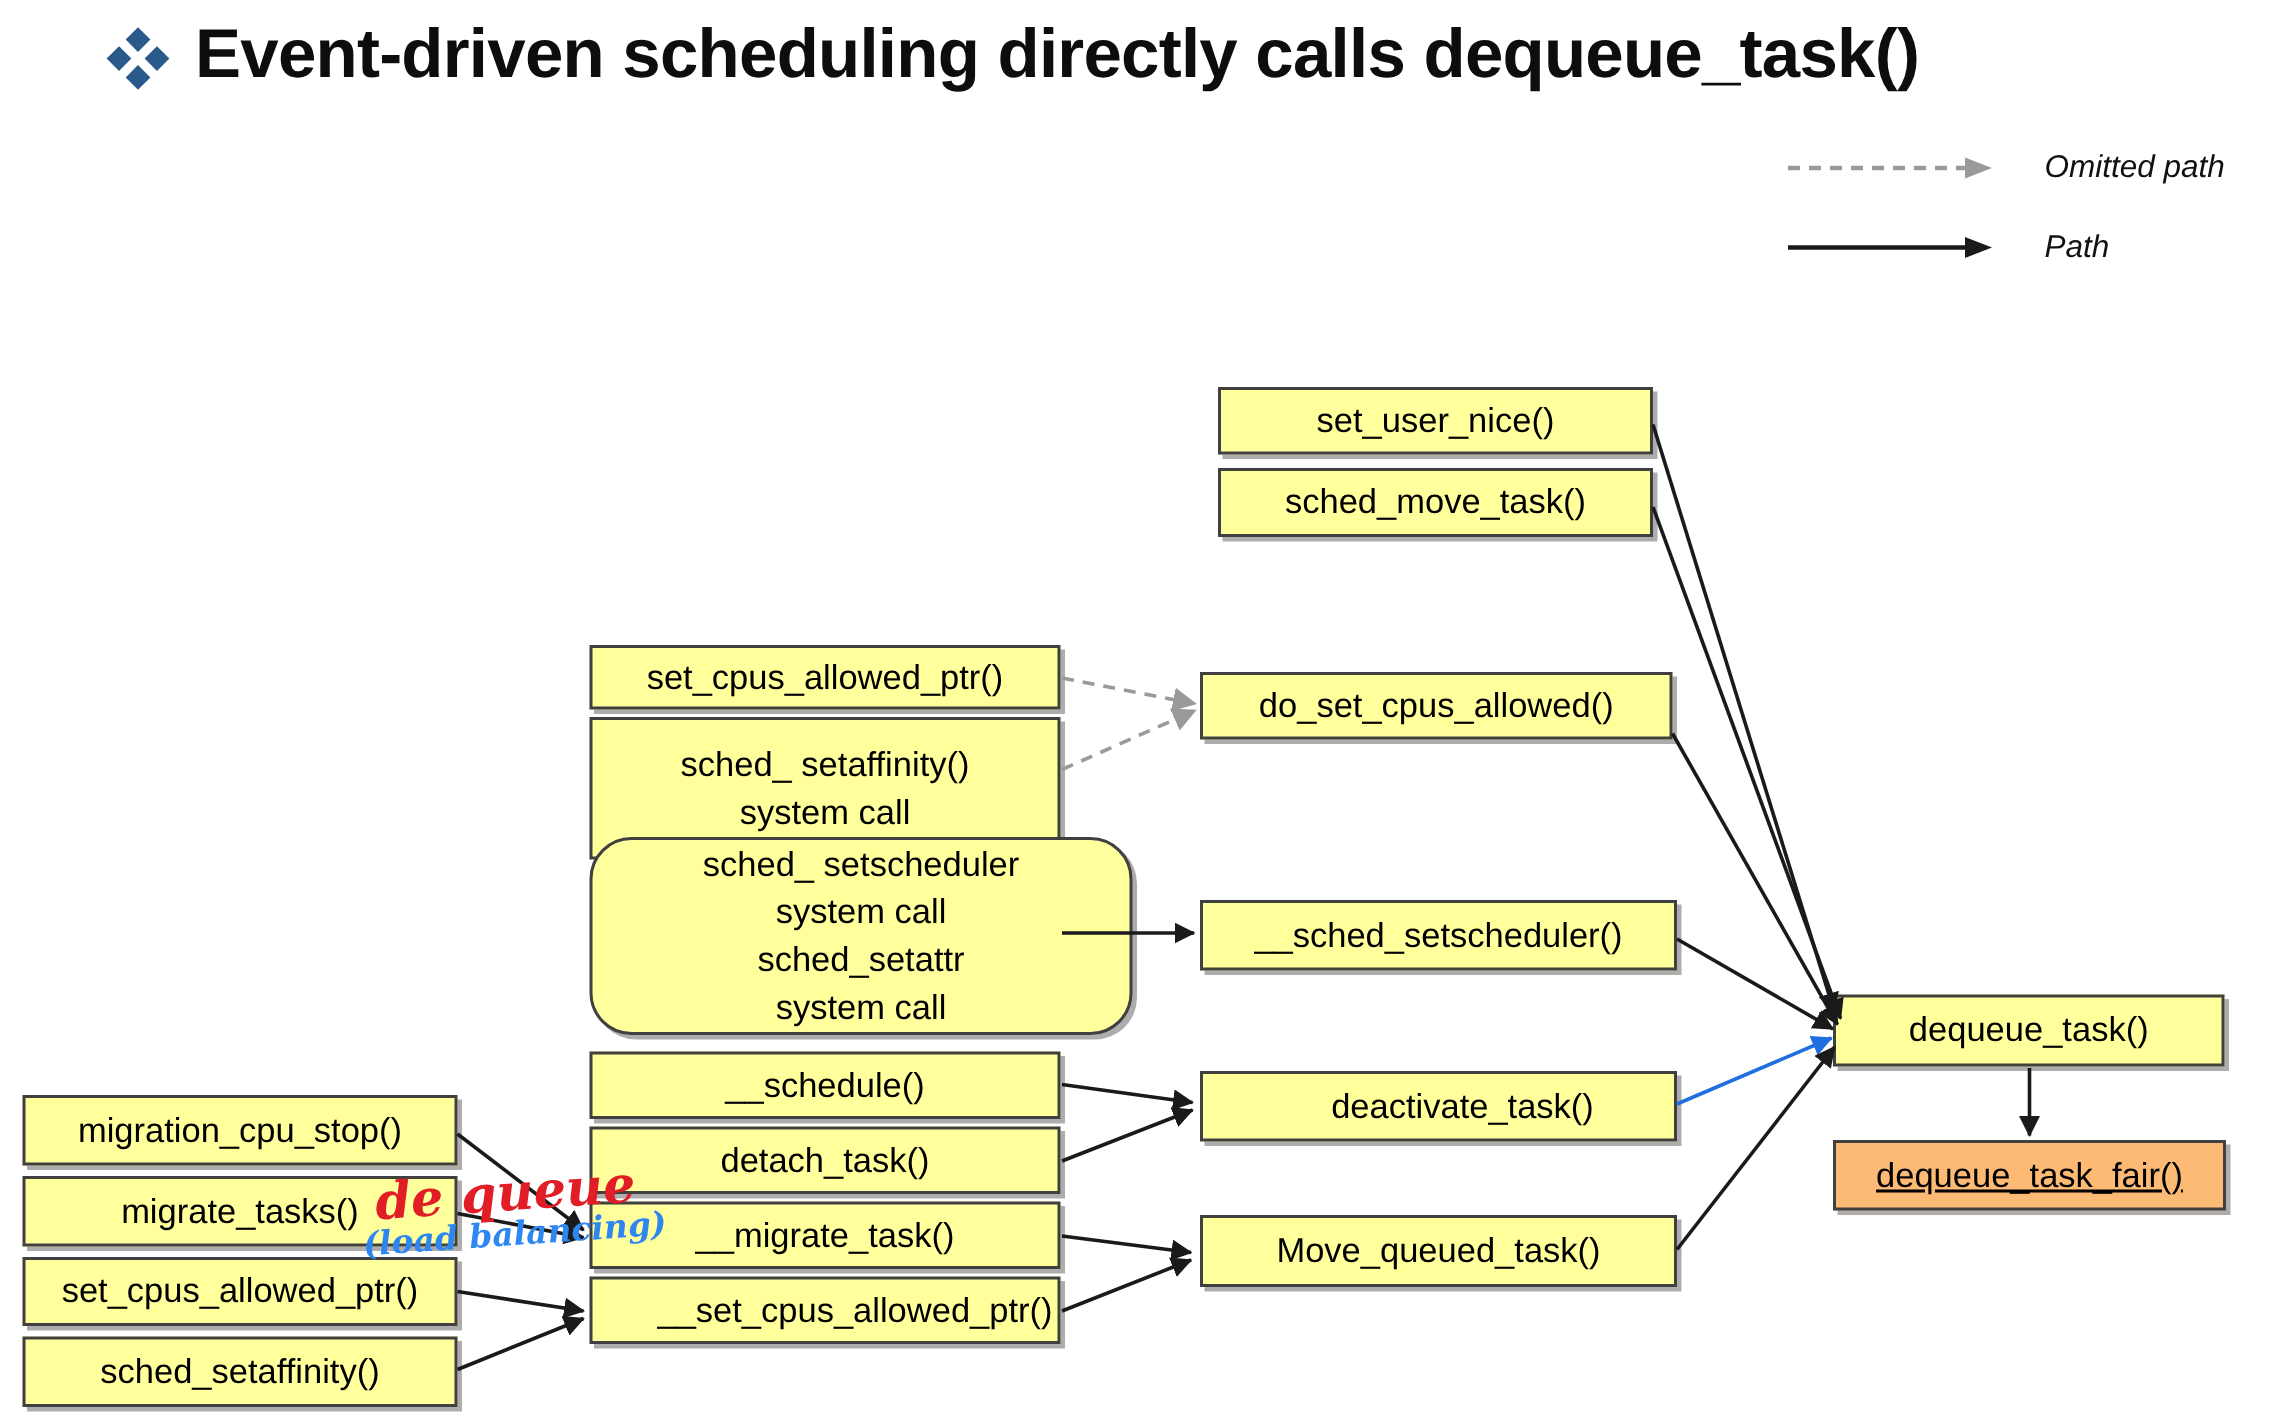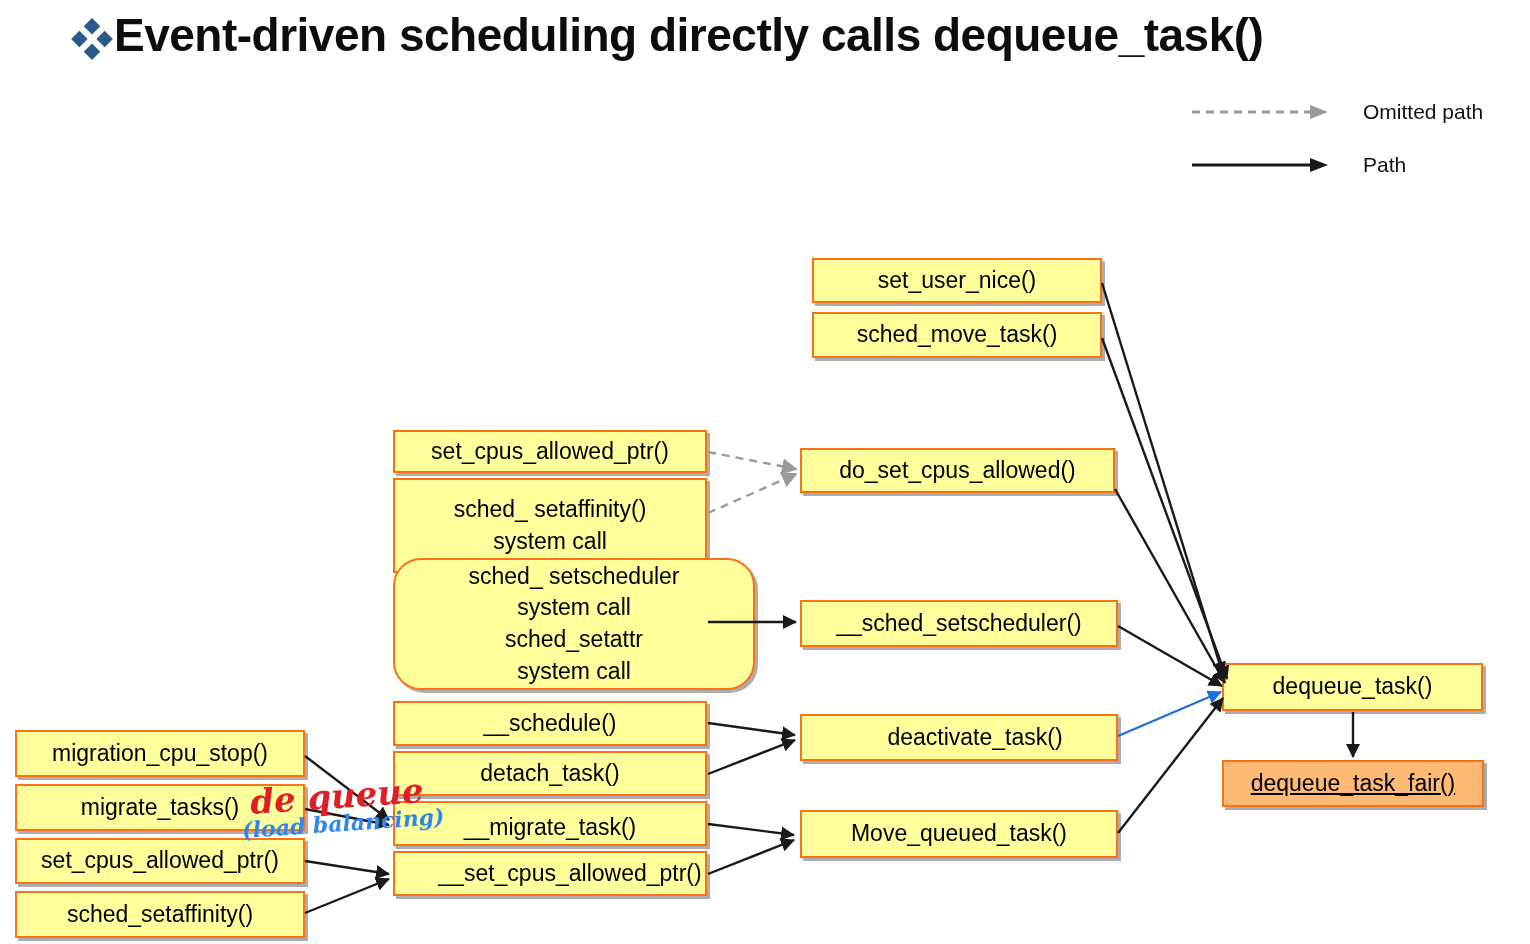--- a/index.html
+++ b/index.html
@@ -5,32 +5,32 @@
   html,body{margin:0;padding:0;}
   body{
     width:1530px;height:944px;background:#ffffff;position:relative;overflow:hidden;
     font-family:"Liberation Sans", sans-serif;
   }
   
   .title-row{position:absolute;left:70px;top:8px;display:flex;align-items:flex-start;}
   .title-bullet{width:44px;height:44px;margin-top:9px;flex:0 0 auto;}
   .title-text{
     font-size:46px;font-weight:700;color:#0d0d0d;letter-spacing:-0.5px;
-    white-space:nowrap;
+    margin-left:16px;white-space:nowrap;
   }
   
-  .legend{position:absolute;left:1190px;top:94px;}
+  .legend{position:absolute;left:1190px;top:94px;font-style:italic;}
   .legend-row{display:flex;align-items:center;height:36px;margin-bottom:17px;}
   .legend-sample{width:145px;height:28px;flex:0 0 auto;}
   .legend-label{font-size:21px;color:#111;margin-left:28px;white-space:nowrap;}
   
   #diagram{position:absolute;inset:0;}
   .node{
     position:absolute;box-sizing:border-box;
-    background:#FFFF9B;border:2px solid #f97316;
+    background:#FFFF9B;border:2px solid #404040;
     box-shadow:3px 3px 0 rgba(105,105,105,0.55);
     display:flex;align-items:center;justify-content:center;text-align:center;
     font-size:23px;line-height:1.38;color:#000;white-space:pre-line;
     z-index:1;
   }
   .node.red{background:#fdba74;text-decoration:underline;}
   #edge-layer{position:absolute;inset:0;z-index:2;pointer-events:none;}
   .hand{
     position:absolute;z-index:3;font-family:"DejaVu Serif", serif;
     font-style:italic;font-weight:700;white-space:nowrap;pointer-events:none;
@@ -104,21 +104,21 @@
     <div class="node" style="left: 15px; top: 891px; width: 290px; height: 47px;"><span>sched_setaffinity()</span></div>
     <div class="node" style="left: 393px; top: 430px; width: 314px; height: 43px;"><span>set_cpus_allowed_ptr()</span></div>
     <div class="node" style="left: 393px; top: 478px; width: 314px; height: 95px;"><span>sched_ setaffinity()
 system call</span></div>
     <div class="node" style="left: 393px; top: 558px; width: 362px; height: 132px; border-radius: 28px;"><span>sched_ setscheduler
 system call
 sched_setattr
 system call</span></div>
     <div class="node" style="left: 393px; top: 701px; width: 314px; height: 45px;"><span>__schedule()</span></div>
     <div class="node" style="left: 393px; top: 751px; width: 314px; height: 45px;"><span>detach_task()</span></div>
-    <div class="node" style="left: 393px; top: 801px; width: 314px; height: 45px; align-items: flex-end;"><span>__migrate_task()</span></div>
+    <div class="node" style="left: 393px; top: 801px; width: 314px; height: 45px;"><span>__migrate_task()</span></div>
     <div class="node" style="left: 393px; top: 851px; width: 314px; height: 45px; padding-left: 40px;"><span>__set_cpus_allowed_ptr()</span></div>
     <div class="node" style="left: 812px; top: 258px; width: 290px; height: 45px;"><span>set_user_nice()</span></div>
     <div class="node" style="left: 812px; top: 312px; width: 290px; height: 46px;"><span>sched_move_task()</span></div>
     <div class="node" style="left: 800px; top: 448px; width: 315px; height: 45px;"><span>do_set_cpus_allowed()</span></div>
     <div class="node" style="left: 800px; top: 600px; width: 318px; height: 47px;"><span>__sched_setscheduler()</span></div>
     <div class="node" style="left: 800px; top: 714px; width: 318px; height: 47px; padding-left: 32px;"><span>deactivate_task()</span></div>
     <div class="node" style="left: 800px; top: 810px; width: 318px; height: 48px;"><span>Move_queued_task()</span></div>
     <div class="node" style="left: 1222px; top: 663px; width: 261px; height: 48px;"><span>dequeue_task()</span></div>
     <div class="node red" style="left: 1222px; top: 760px; width: 262px; height: 47px;"><span>dequeue_task_fair()</span></div>
     <div class="hand" style="left: 250px; top: 776px; font-size: 34px; color: rgb(225, 30, 38); transform: rotate(-4deg);">de queue</div>

